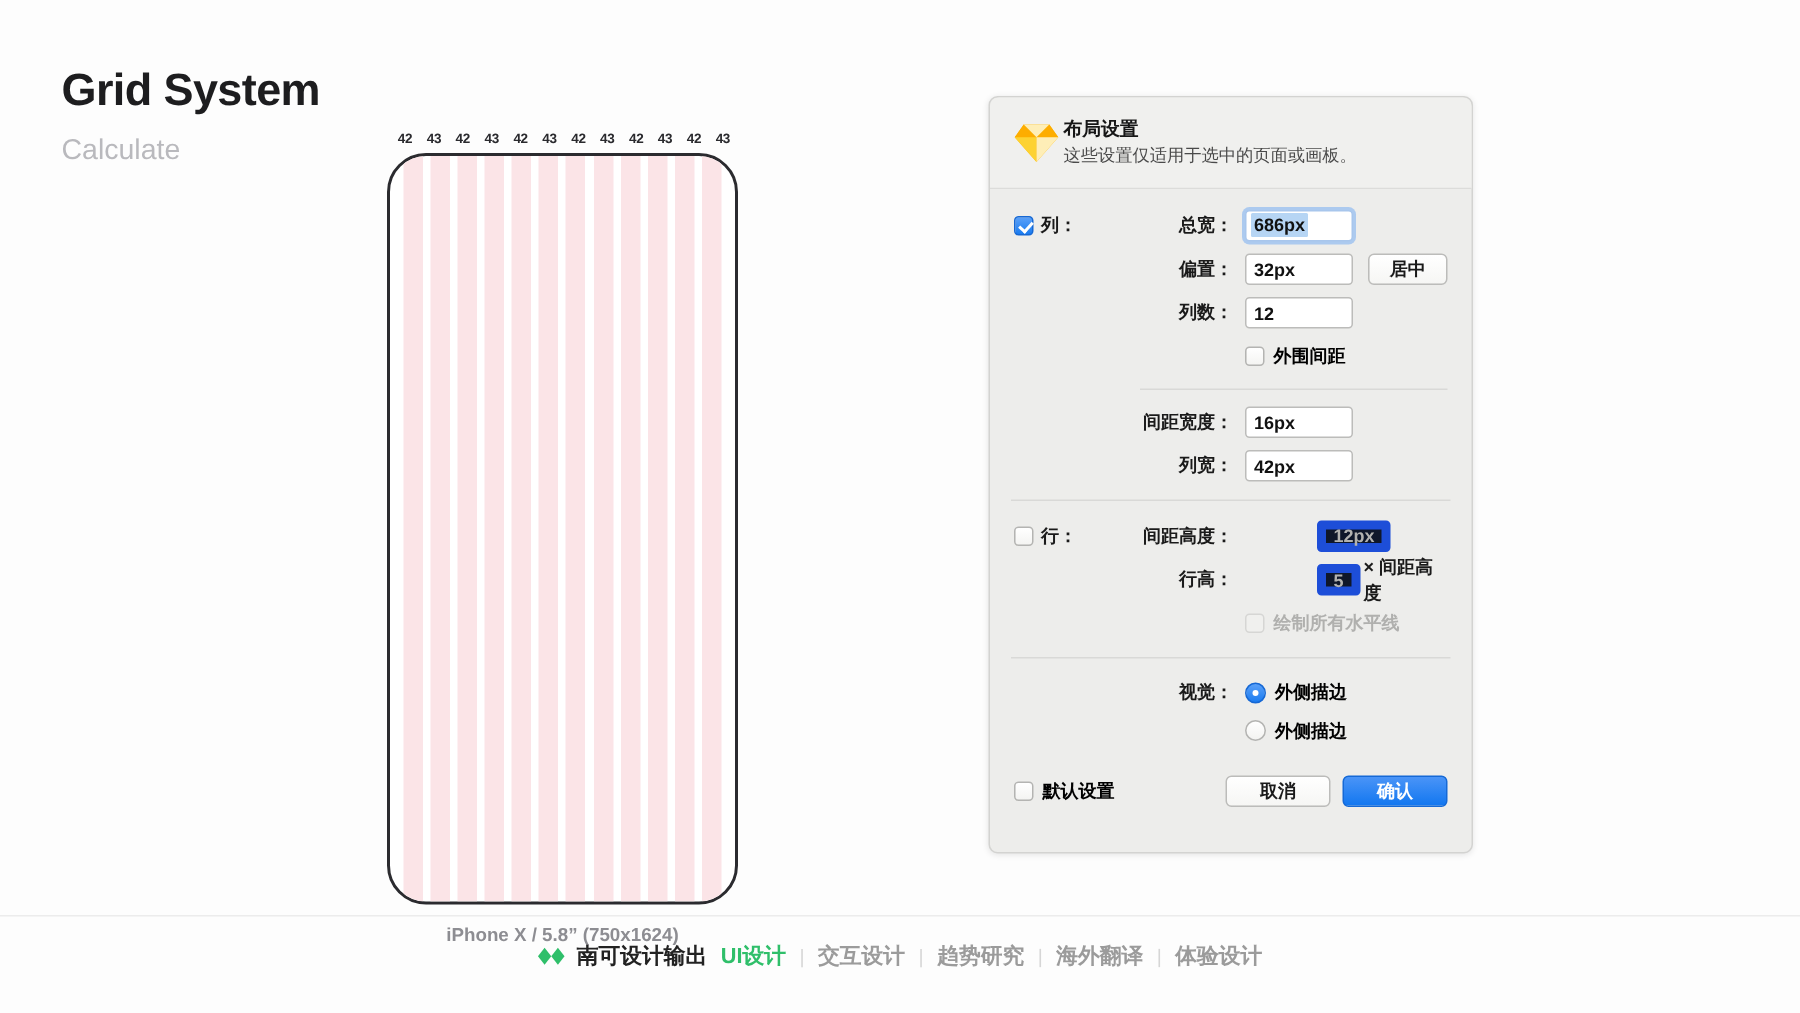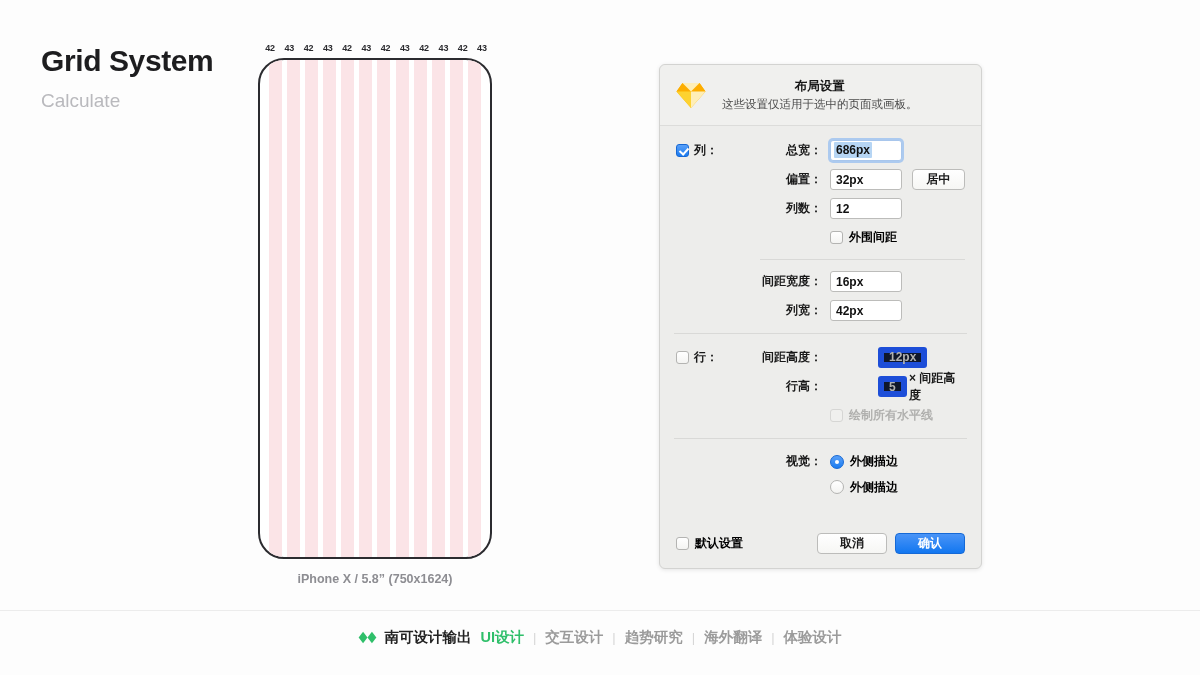--- a/index.html
+++ b/index.html
@@ -18,21 +18,21 @@
     letter-spacing: -0.4px; line-height: 1.15;
   }
   #page-subtitle {
     font-size: 19px; color: #b9b9bd; margin-top: 11px; line-height: 1.2;
   }
 
   
   #phone-wrap { position: absolute; left: 258px; top: 43px; width: 236px; }
   #col-numbers {
     display: flex; width: 234px; margin-left: 1px;
-    justify-content: space-between; padding: 0 4px;
+    justify-content: space-between; padding: 0 4px; margin-top: 44px;
   }
   #col-numbers .colnum {
     font-size: 9px; font-weight: bold; color: #2a2a2e;
     width: 14px; text-align: center; letter-spacing: -0.2px;
   }
   #phone-frame {
     position: relative; margin-top: 5px;
     width: 234px; height: 501px;
     border: 2px solid #2b2b2f; border-radius: 26px;
     background: #ffffff; overflow: hidden;
@@ -52,26 +52,25 @@
   #dialog {
     position: absolute; left: 659px; top: 64px;
     width: 323px; height: 505px;
     background: #ededeb;
     border: 1px solid #d3d3d1;
     border-radius: 6px;
     box-shadow: 0 1px 4px rgba(0,0,0,.10);
     font-size: 12px; color: #1a1a1a;
   }
   #dialog-header {
-    display: flex; align-items: center; gap: 16px;
+    display: flex; align-items: center; gap: 3px;
     padding: 13px 0 13px 16px;
     border-bottom: 1px solid #dcdcda;
     background: #f0f0ee;
     border-radius: 6px 6px 0 0;
-    text-align: center;
   }
   #sketch-logo { width: 30px; height: 27px; flex: none; }
   #dialog-header .htext { line-height: 1.35; }
   #dialog-title { font-size: 12.5px; font-weight: bold; color: #161616; }
   #dialog-desc { font-size: 11.5px; color: #4a4a4a; margin-top: 2px; }
 
   .section { padding: 0 16px; }
   .row { display: flex; align-items: center; height: 29px; }
   .row.tall { height: 30px; }
 
@@ -170,21 +169,21 @@
     background-image:
       linear-gradient(45deg, rgba(216,150,155,.65) 25%, transparent 25%),
       linear-gradient(-45deg, rgba(216,150,155,.65) 25%, transparent 25%),
       linear-gradient(45deg, transparent 75%, rgba(216,150,155,.65) 75%),
       linear-gradient(-45deg, transparent 75%, rgba(216,150,155,.65) 75%);
     background-color: #f6dde0;
   }
   .swatch-cap { font-size: 11px; font-weight: bold; color: #1a1a1a; text-align: center; margin-top: 3px; }
 
   #dialog-footer {
-    position: absolute; left: 0; right: 0; bottom: 0;
+    position: absolute; left: 0; right: 0; bottom: 16px;
     padding: 0 16px 14px 16px;
     display: flex; align-items: center;
   }
 
   
   #hr-line { position: absolute; left: 0; top: 610px; width: 1200px; height: 1px; background: #ececec; }
   #footer {
     position: absolute; left: 0; top: 628px; width: 1200px;
     display: flex; justify-content: center; align-items: center; gap: 9px;
     font-size: 14.5px;

